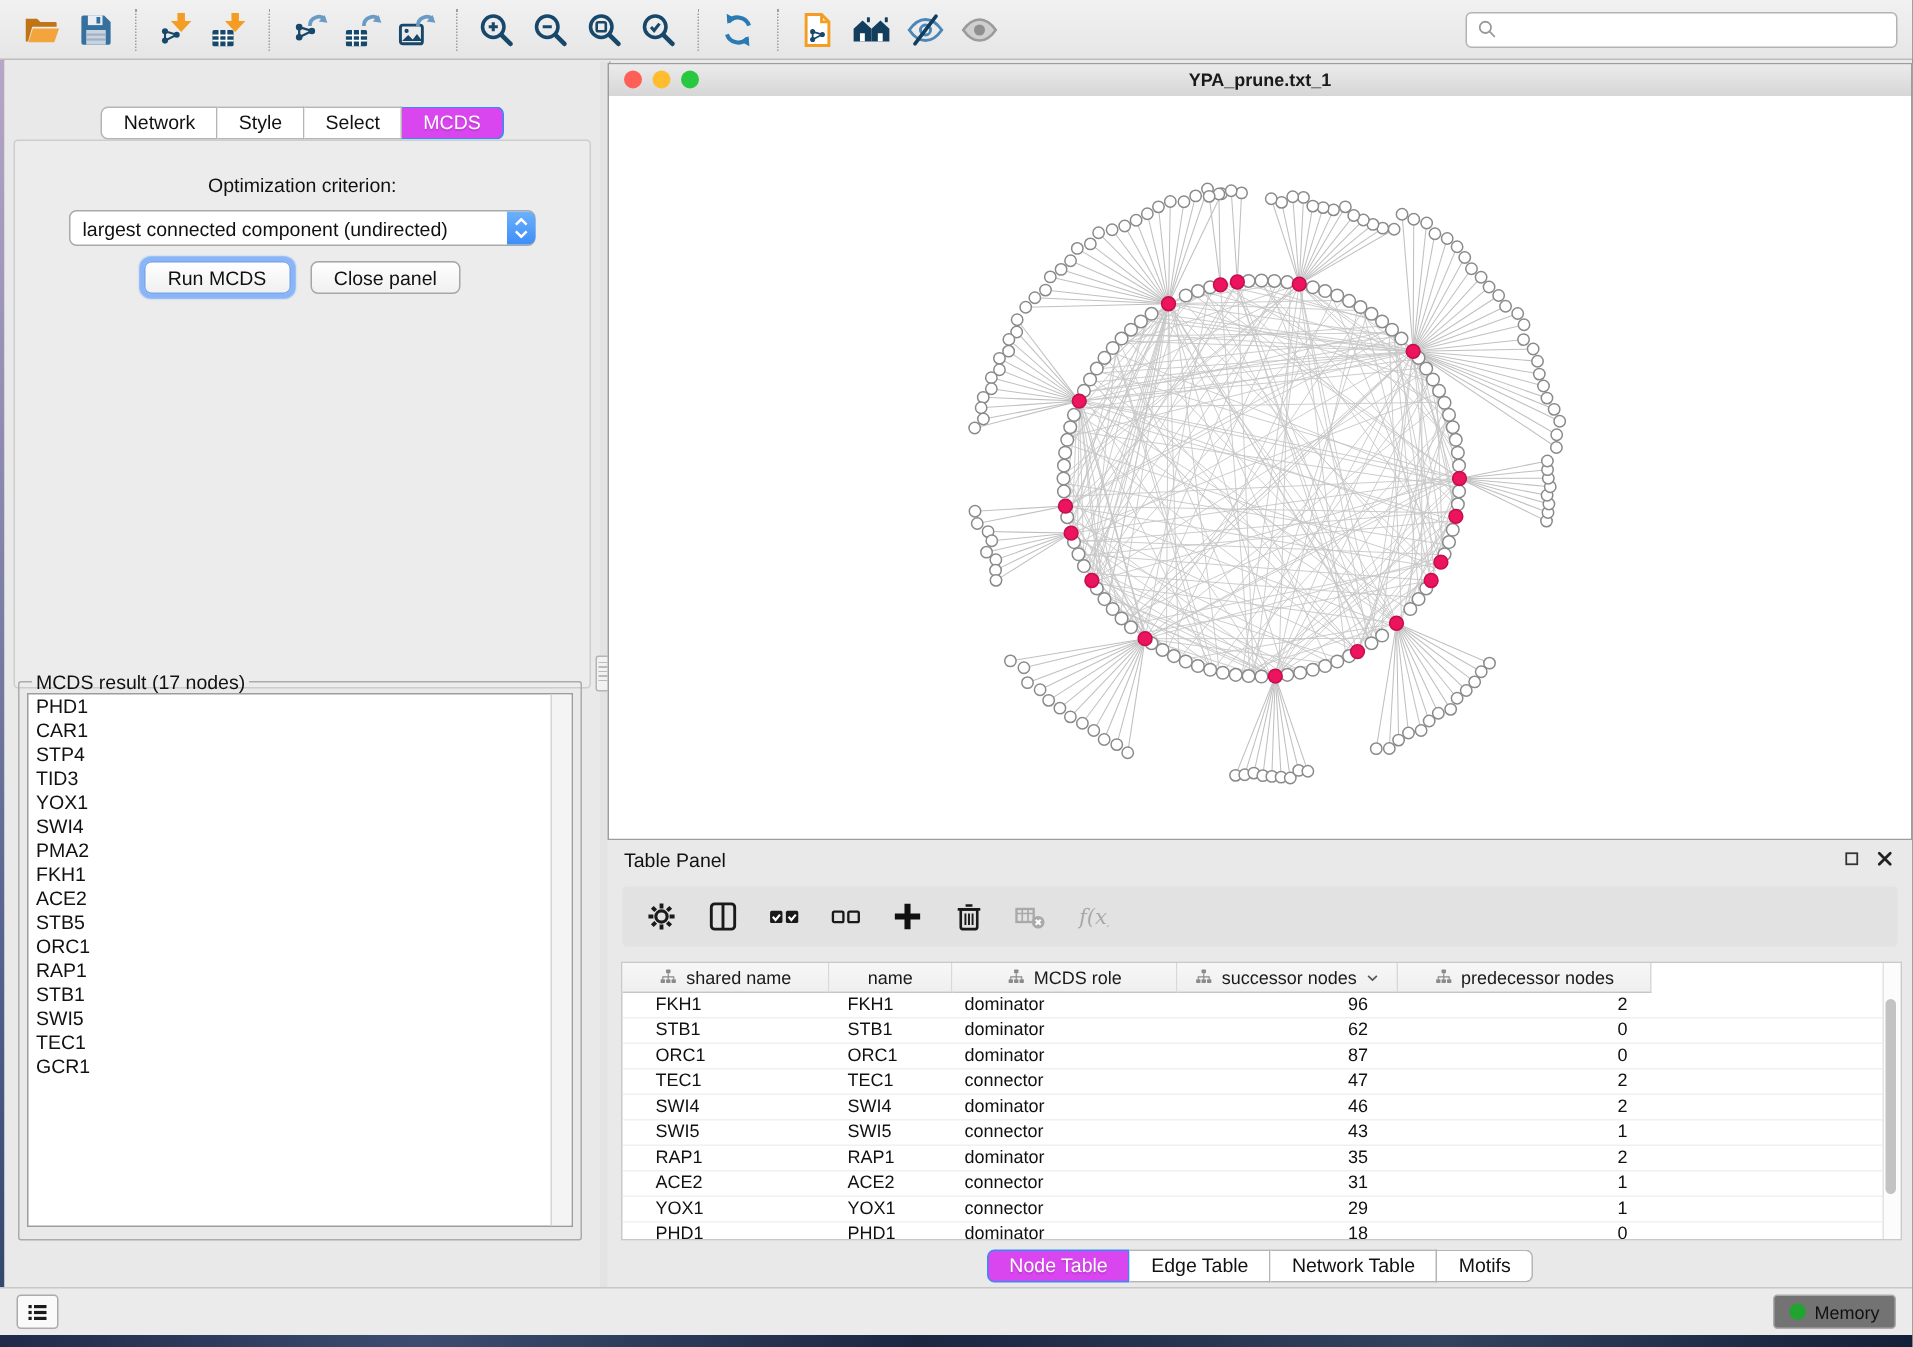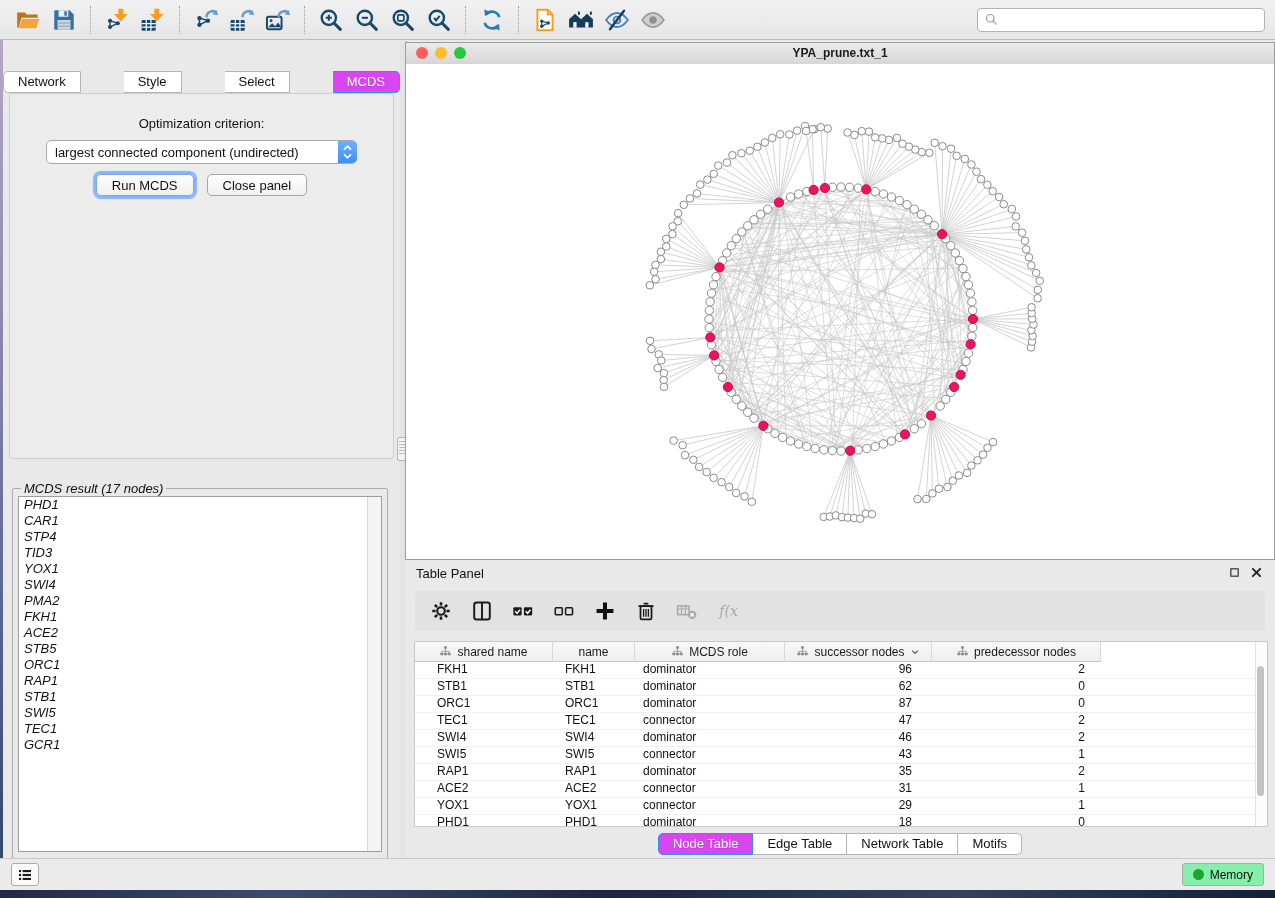--- a/index.html
+++ b/index.html
@@ -27,21 +27,21 @@
      background:linear-gradient(90deg,#20294a,#3c4c70 22%,#1b2641 48%,#32425f 75%,#141f38);}
 
   
   #control-panel{left:3px;top:41px;width:397px;height:817px;background:#e9e9e9;}
   .panel-header{height:26px;display:flex;align-items:center;padding:0 11px;}
   .panel-title{font-size:13px;color:#111;}
   .win-btns{margin-left:auto;display:flex;gap:9px;align-items:center;}
   .win-btn{width:13px;height:13px;border:none;background:transparent;padding:0;display:flex;}
   .win-btn svg{width:11px;height:11px;}
 
-  #cp-tabs{position:absolute;left:0;right:0;top:30px;display:flex;justify-content:space-between;}
+  #cp-tabs{position:absolute;left:0;right:0;top:30px;display:flex;justify-content:center;}
   .tab{height:20px;line-height:20px;padding:0 14px;background:#fff;border:1px solid #b5b5b5;
        border-left:none;font-size:13px;color:#111;cursor:default;}
   .tab.first{border-left:1px solid #b5b5b5;border-radius:5px 0 0 5px;}
   .tab.last{border-radius:0 5px 5px 0;}
   .tab.sel{background:#d946ef;color:#fff;border-color:#318ef2;text-shadow:0 1px 1px rgba(0,0,0,.15);}
 
   #cp-content{position:absolute;left:6px;right:6px;top:52px;height:364px;background:#ececec;
               border:1px solid #cdcdcd;border-radius:3px;}
   #opt-label{text-align:center;margin-top:22px;font-size:13px;color:#111;}
   #criterion-select{position:absolute;left:36px;right:36px;top:46px;height:22px;background:#fff;
@@ -49,22 +49,22 @@
   #criterion-select .val{flex:1;padding-left:8px;white-space:nowrap;overflow:hidden;}
   #criterion-select .stepper{width:19px;height:22px;margin-right:-1px;border-radius:0 5px 5px 0;
       background:linear-gradient(#6db1fd,#3d8ef8);display:flex;flex-direction:column;align-items:center;
       justify-content:center;gap:2px;}
   .stepper svg{width:9px;height:6px;}
   #cp-buttons{position:absolute;left:0;right:0;top:80px;display:flex;justify-content:center;gap:13px;}
   .mac-btn{height:22px;padding:0 15px;font-size:13px;font-family:inherit;color:#111;
       background:linear-gradient(#ffffff,#f0f0f0);border:1px solid #a6a6a6;border-radius:5px;cursor:default;}
   .mac-btn.focused{box-shadow:0 0 1px 3px rgba(85,150,254,.65);border-color:#7ba7ee;}
 
-  #mcds-fieldset{position:absolute;left:9px;right:12px;top:440px;height:378px;margin:0;
-      border:1px solid #ababab;border-radius:2px;padding:0;background:transparent;font-style:italic;}
+  #mcds-fieldset{position:absolute;left:9px;right:12px;top:406px;height:378px;margin:0;
+      border:1px solid #ababab;border-radius:2px;padding:0;background:transparent;}
   #mcds-fieldset legend{font-size:13px;color:#111;margin-left:8px;padding:0 3px;}
   #mcds-listbox{position:absolute;left:5px;right:5px;top:0px;bottom:8px;background:#fff;
       border:1px solid #9d9d9d;overflow:hidden;}
   #mcds-scroll{position:absolute;top:0;bottom:0;right:0;width:13px;background:#f4f4f4;
       border-left:1px solid #d6d6d6;}
   .mcds-item{font-size:13px;line-height:16px;padding-left:5px;color:#111;}
 
   
   #v-divider{left:400px;top:41px;width:6px;height:817px;background:#e3e3e3;border-right:1px solid #ababab;}
   #v-grip{left:397px;top:437px;width:10px;height:22px;background:#f2f2f2;border:1px solid #b5b5b5;
@@ -106,21 +106,21 @@
       border-left:1px solid #e3e3e3;}
   #table-thumb{position:absolute;left:1px;top:24px;width:7px;height:130px;border-radius:4px;background:#c3c3c3;}
   #tp-tabs{position:absolute;left:0;right:0;top:273px;display:flex;justify-content:center;}
 
   
   #status-bar{left:0;top:858px;width:1275px;height:32px;background:#ebebeb;border-top:1px solid #c8c8c8;
       display:flex;align-items:center;padding:0 11px;box-sizing:border-box;}
   #list-btn{width:28px;height:23px;background:#fafafa;border:1px solid #ababab;border-radius:3px;
       display:flex;align-items:center;justify-content:center;padding:0;}
   #list-btn svg{width:16px;height:16px;}
-  #memory-btn{margin-left:auto;height:23px;background:#86efac;border:1px solid #ababab;border-radius:3px;
+  #memory-btn{margin-left:auto;height:23px;background:#737373;border:1px solid #ababab;border-radius:3px;
       display:flex;align-items:center;gap:6px;padding:0 10px;font-size:12px;color:#111;font-family:inherit;}
   #memory-dot{width:11px;height:11px;border-radius:50%;background:#1fa52f;}
 </style>
 </head>
 <body>
 
 <div id="app">
 
   <div id="toolbar" class="abs">
     <div id="toolbar-groups" style="display:flex;align-items:center;">

